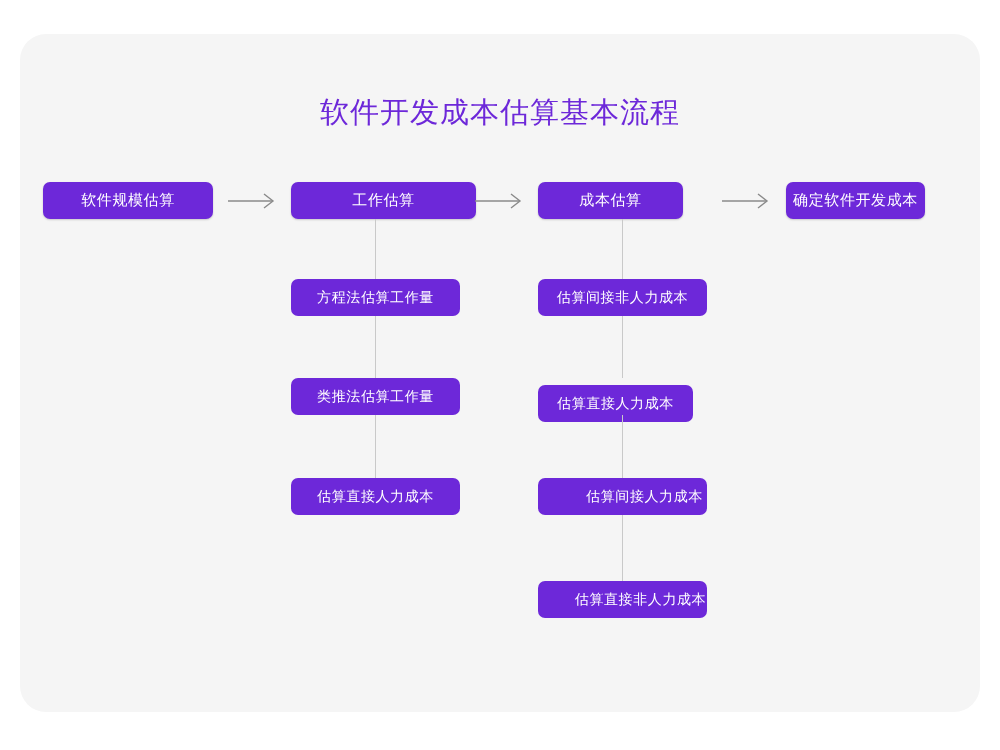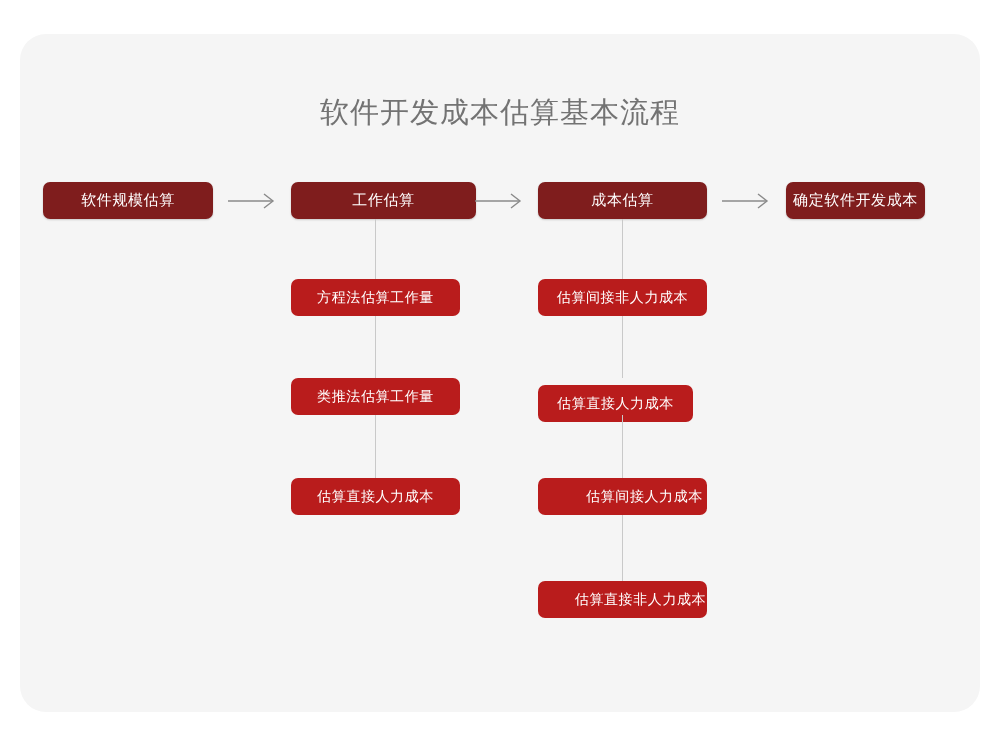--- a/index.html
+++ b/index.html
@@ -34,46 +34,46 @@
 
   
   .title {
     position: absolute;
     left: 0;
     top: 92px;
     width: 1000px;
     text-align: center;
     font-size: 29px;
     line-height: 40px;
-    color: #737373;
+    color: #6d28d9;
     letter-spacing: 1px;
     font-weight: 400;
     white-space: nowrap;
   }
 
   
   .node {
     position: absolute;
     box-sizing: border-box;
     display: flex;
     align-items: center;
     justify-content: center;
     border-radius: 7px;
     color: #ffffff;
     font-size: 15px;
     letter-spacing: 0.6px;
     white-space: nowrap;
     user-select: none;
   }
   .node.primary {
-    background: #7f1d1d;
+    background: #6d28d9;
     box-shadow: 0 1px 2px rgba(0,0,0,0.18);
   }
   .node.secondary {
-    background: #b91c1c;
+    background: #6d28d9;
     color: #ffffff;
     font-size: 14px;
   }
 
   
   .vline {
     position: absolute;
     width: 1px;
     background: #c9c9c9;
   }
@@ -109,21 +109,21 @@
     <span>工作估算</span>
   </div>
 
   <div class="arrow" style="left:475px; top:192px; width:52px;">
     <svg width="52" height="18" viewBox="0 0 52 18">
       <line x1="0" y1="9" x2="44" y2="9" stroke="#8a8a8a" stroke-width="1.4"></line>
       <polyline points="36,2 45,9 36,16" fill="none" stroke="#8a8a8a" stroke-width="1.4"></polyline>
     </svg>
   </div>
 
-  <div class="node primary" style="left:538px; top:182px; width:169px; height:37px;">
+  <div class="node primary" style="left:538px; top:182px; width:145px; height:37px;">
     <span>成本估算</span>
   </div>
 
   <div class="arrow" style="left:722px; top:192px; width:52px;">
     <svg width="52" height="18" viewBox="0 0 52 18">
       <line x1="0" y1="9" x2="44" y2="9" stroke="#8a8a8a" stroke-width="1.4"></line>
       <polyline points="36,2 45,9 36,16" fill="none" stroke="#8a8a8a" stroke-width="1.4"></polyline>
     </svg>
   </div>
 

